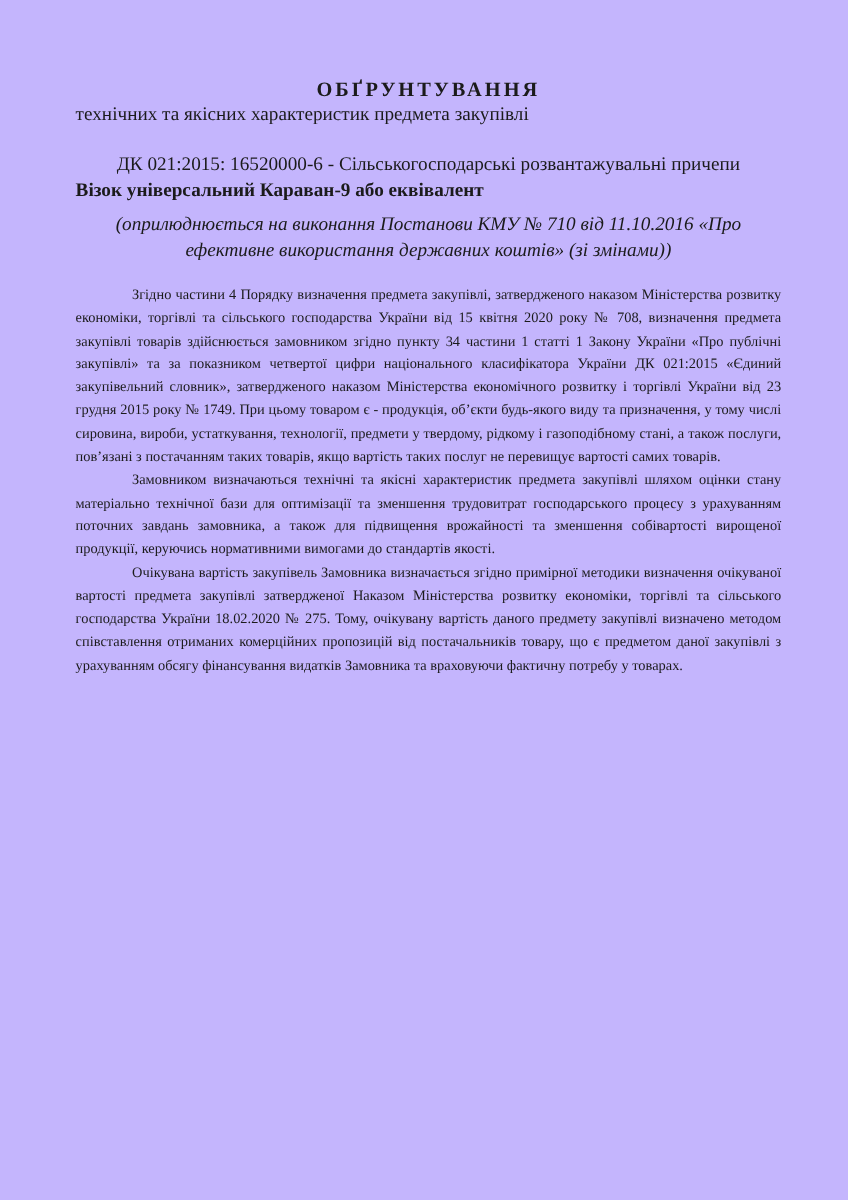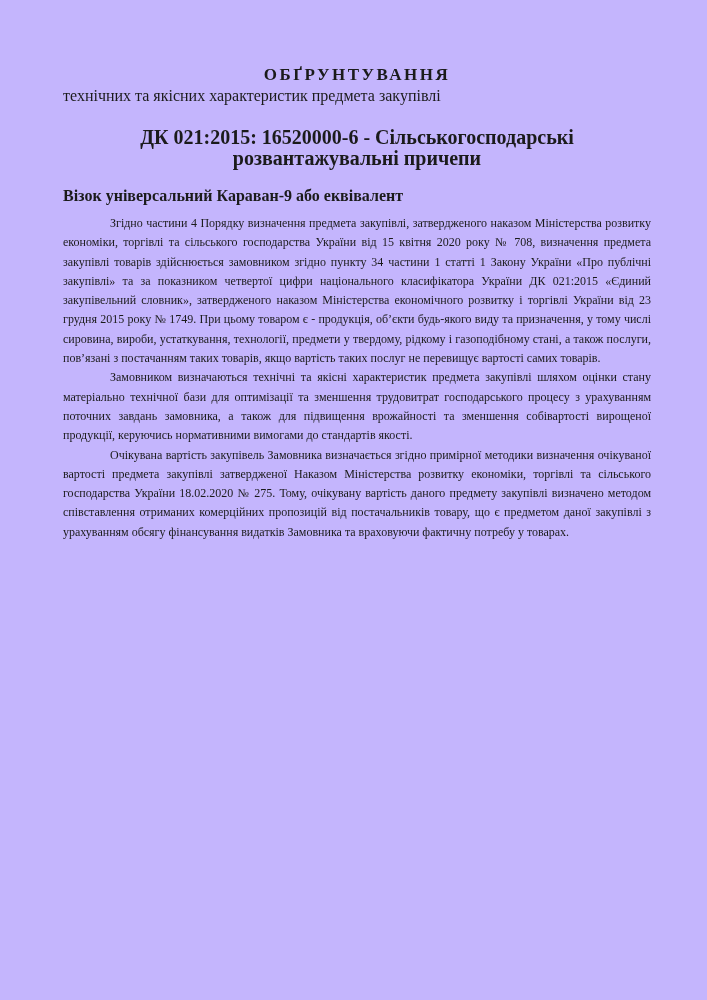--- a/index.html
+++ b/index.html
@@ -30,24 +30,24 @@
     letter-spacing: 2.5px;
     margin: 0;
   }
   .doc-subtitle {
     font-size: 16px;
     line-height: 21px;
     margin: 0 0 21px 0;
   }
   .class-heading {
     text-align: center;
-    font-weight: bold;
-    font-size: 20px;
+    font-weight: normal;
+    font-size: 16px;
     line-height: 21px;
-    margin: 16px;
+    margin: 0;
   }
   .item-heading {
     text-align: left;
     font-weight: bold;
     font-size: 16px;
     line-height: 21px;
     margin: 0 0 8px 0;
   }
   .legal-note {
     text-align: center;
@@ -72,20 +72,21 @@
   <div class="content">
 
     <p class="doc-title">ОБҐРУНТУВАННЯ</p>
 
     <p class="doc-subtitle">технічних та якісних характеристик предмета закупівлі</p>
 
     <p class="class-heading">ДК 021:2015: 16520000-6 - Сільськогосподарські розвантажувальні причепи</p>
 
     <p class="item-heading">Візок універсальний Караван-9 або еквівалент</p>
 
+    <p class="legal-note">(оприлюднюється на виконання Постанови КМУ № 710 від 11.10.2016 «Про ефективне використання державних коштів» (зі змінами))</p>
 
     <div class="body-text">
       <p>Згідно частини 4 Порядку визначення предмета закупівлі, затвердженого наказом Міністерства розвитку економіки, торгівлі та сільського господарства України від 15 квітня 2020 року № 708, визначення предмета закупівлі товарів здійснюється замовником згідно пункту 34 частини 1 статті 1 Закону України «Про публічні закупівлі» та за показником четвертої цифри національного класифікатора України ДК 021:2015 «Єдиний закупівельний словник», затвердженого наказом Міністерства економічного розвитку і торгівлі України від 23 грудня 2015 року № 1749.  При цьому товаром є  - продукція, об’єкти будь-якого виду та призначення, у тому числі сировина, вироби, устаткування, технології, предмети у твердому, рідкому і газоподібному стані, а також послуги, пов’язані з постачанням таких товарів, якщо вартість таких послуг не перевищує вартості самих товарів.</p>
       <p>Замовником визначаються  технічні та якісні характеристик предмета закупівлі шляхом оцінки стану матеріально технічної бази для оптимізації та зменшення трудовитрат господарського процесу з урахуванням поточних завдань замовника, а також для підвищення врожайності та зменшення собівартості вирощеної продукції,  керуючись нормативними вимогами до стандартів якості.</p>
       <p>Очікувана вартість закупівель Замовника визначається згідно примірної методики визначення очікуваної вартості предмета закупівлі затвердженої Наказом Міністерства розвитку економіки, торгівлі та сільського господарства України 18.02.2020 № 275. Тому, очікувану вартість даного предмету закупівлі визначено методом співставлення отриманих комерційних пропозицій від постачальників товару, що є предметом даної закупівлі з урахуванням обсягу фінансування видатків Замовника та враховуючи фактичну потребу у товарах.</p>
     </div>
 
   </div>
 </div>
 

